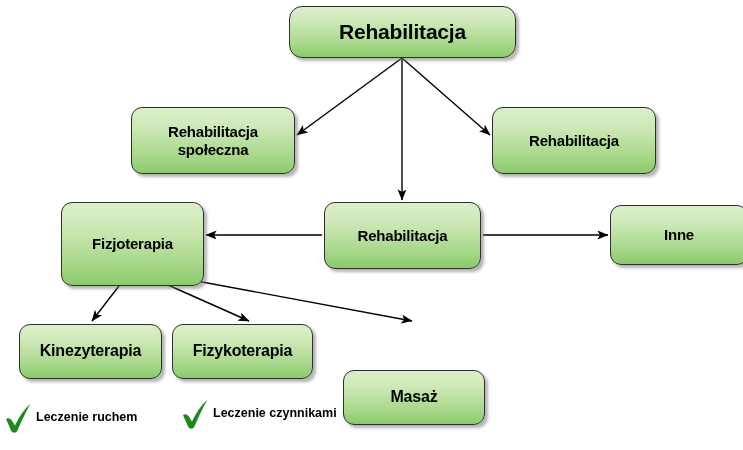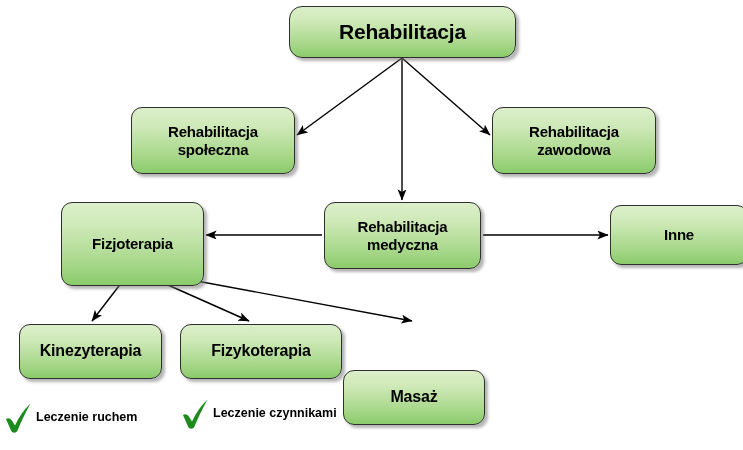--- a/index.html
+++ b/index.html
@@ -105,45 +105,43 @@
       </div>
       <div class="node mid" style="left: 131px; top: 107px; width: 164px; height: 67px;">
         <div>
           <span>Rehabilitacja</span>
           <span>społeczna</span>
         </div>
       </div>
       <div class="node mid" style="left: 492px; top: 107px; width: 164px; height: 67px;">
         <div>
           <span>Rehabilitacja</span>
-          <span>zawodowa</span>
         </div>
       </div>
       <div class="node mid" style="left: 324px; top: 202px; width: 157px; height: 67px;">
         <div>
           <span>Rehabilitacja</span>
-          <span>medyczna</span>
         </div>
       </div>
       <div class="node mid" style="left: 61px; top: 202px; width: 143px; height: 84px;">
         <div>
           <span>Fizjoterapia</span>
         </div>
       </div>
       <div class="node mid" style="left: 610px; top: 205px; width: 138px; height: 60px;">
         <div>
           <span>Inne</span>
         </div>
       </div>
       <div class="node leaf" style="left: 19px; top: 324px; width: 143px; height: 55px;">
         <div>
           <span>Kinezyterapia</span>
         </div>
       </div>
-      <div class="node leaf" style="left: 180px; top: 324px; width: 162px; height: 55px;">
+      <div class="node leaf" style="left: 172px; top: 324px; width: 141px; height: 55px;">
         <div>
           <span>Fizykoterapia</span>
         </div>
       </div>
       <div class="node leaf" style="left: 343px; top: 324px; width: 142px; height: 55px; margin-top: 46px;">
         <div>
           <span>Masaż</span>
         </div>
       </div>
     </div>

